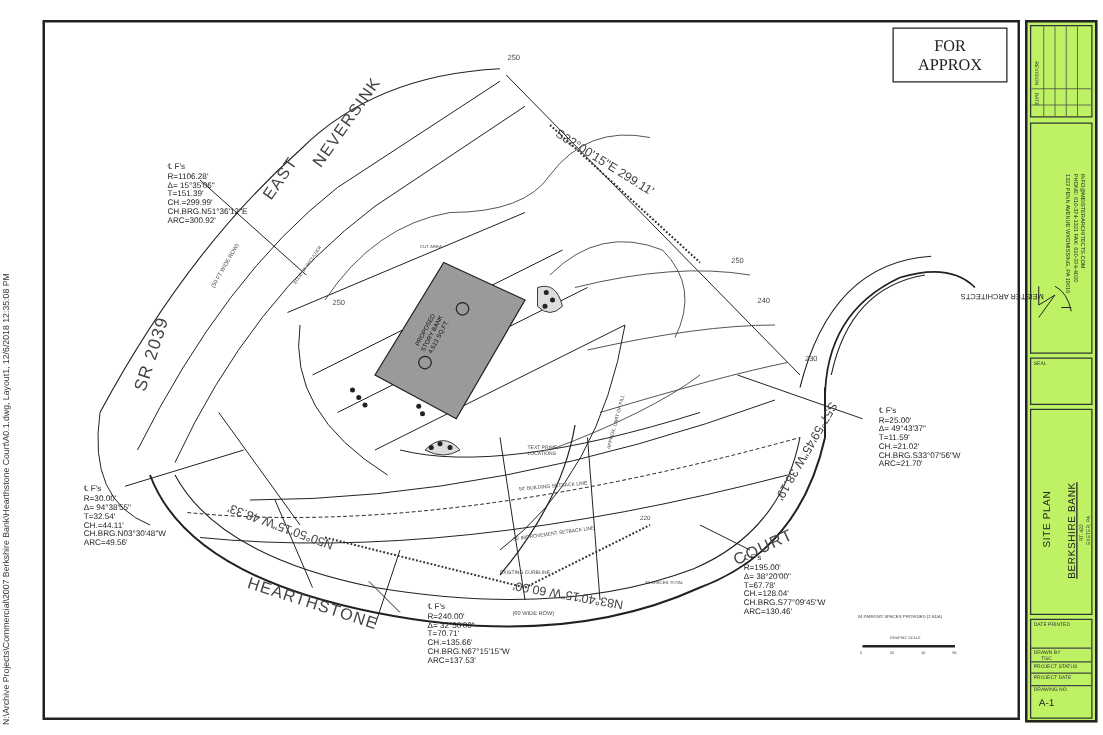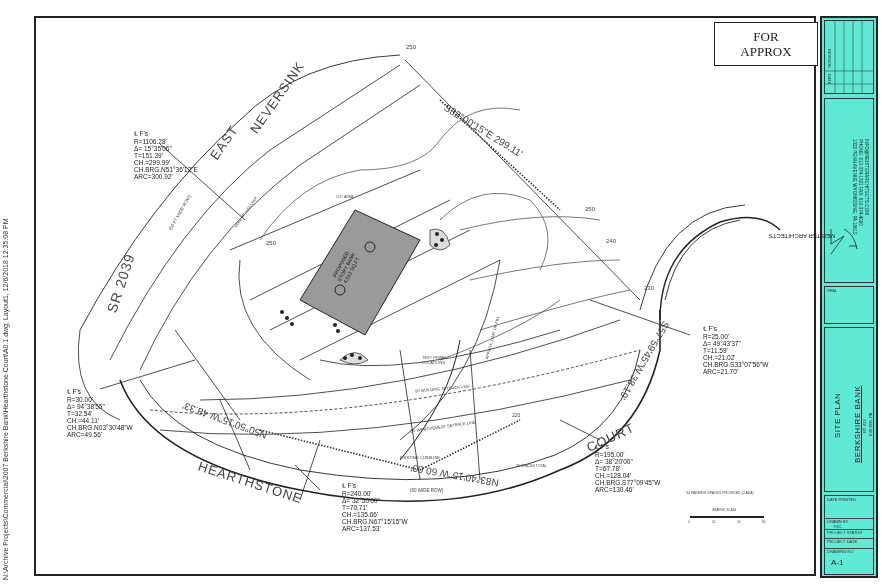--- a/index.html
+++ b/index.html
@@ -1,21 +1,21 @@
 <!DOCTYPE html>
 <html><head>
 <meta charset="utf-8">
 <style>
   html, body { margin:0; padding:0; background:#ffffff; }
   body { width:882px; height:588px; position:relative; overflow:hidden; font-family:"Liberation Sans", sans-serif; color:#222; }
   .file-path { position:absolute; left:2px; top:580px; transform-origin:0 0; transform:rotate(-90deg); font-size:7px; white-space:nowrap; color:#333; width:500px; }
   .sheet { position:absolute; left:34px; top:16px; width:782px; height:560px; border:2px solid #222; box-sizing:border-box; }
   .drawing { position:absolute; left:36px; top:18px; width:778px; height:556px; }
-  .pricing { position:absolute; left:714px; top:22px; width:104px; height:44px; border:1.5px solid #222; box-sizing:border-box; background:#fff; display:flex; flex-direction:column; align-items:center; justify-content:center; font-family:"Liberation Serif", serif; font-size:13px; line-height:15px; }
-  .tb { position:absolute; left:820px; top:16px; width:58px; height:562px; border:2px solid #222; box-sizing:border-box; background:#5eead4; }
+  .pricing { position:absolute; left:714px; top:22px; width:92px; height:44px; border:1.5px solid #222; box-sizing:border-box; background:#fff; display:flex; flex-direction:column; align-items:center; justify-content:center; font-family:"Liberation Serif", serif; font-size:13px; line-height:15px; }
+  .tb { position:absolute; left:820px; top:16px; width:58px; height:562px; border:2px solid #222; box-sizing:border-box; background:#bef264; }
   .tb-sec { position:absolute; left:2px; width:50px; border:1px solid #333; box-sizing:border-box; }
   .vtext { position:absolute; transform:rotate(90deg); transform-origin:0 0; white-space:nowrap; }
   .vtext-ccw { position:absolute; transform:rotate(-90deg); transform-origin:0 0; white-space:nowrap; }
   .tiny { font-size:4px; color:#333; }
   .curve-table { position:absolute; font-size:6.5px; line-height:7px; color:#222; white-space:nowrap; }
   .curve-table .hdr { font-size:6.5px; margin-bottom:1px; }
   .lbl { position:absolute; white-space:nowrap; color:#444; }
 </style>
 </head>
 <body>

